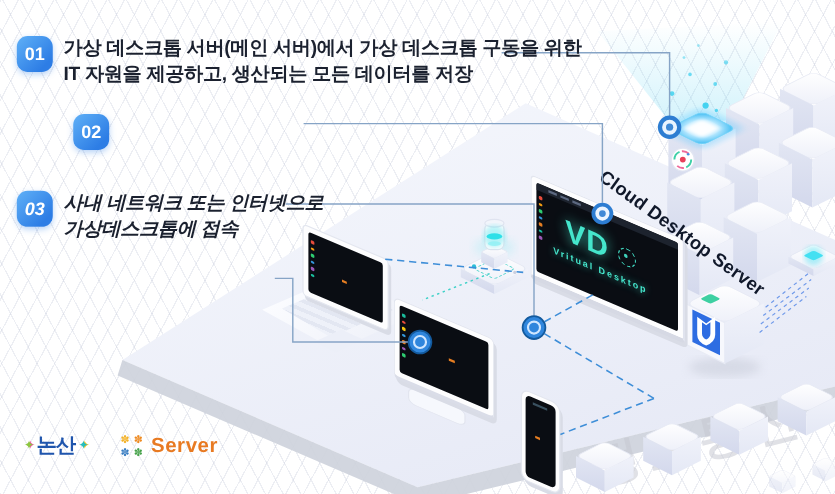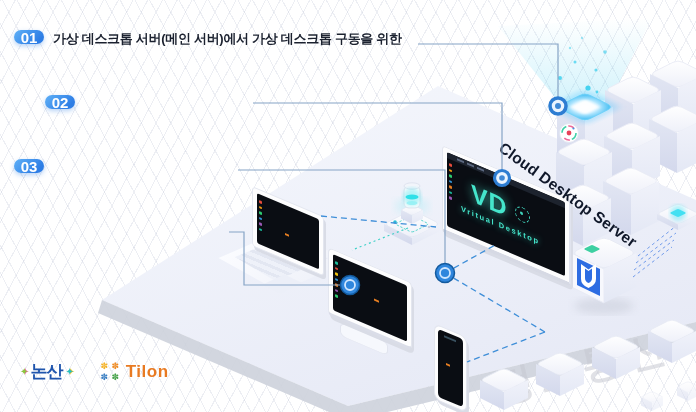--- a/index.html
+++ b/index.html
@@ -11,27 +11,27 @@
   .gridbg{
     position:absolute;inset:0;
     background:
       repeating-linear-gradient(62deg, rgba(190,196,214,.28) 0 1px, transparent 1px 13px),
       repeating-linear-gradient(118deg, rgba(190,196,214,.28) 0 1px, transparent 1px 13px);
   }
   svg{position:absolute;left:0;top:0;}
   
   .item{position:absolute;display:flex;gap:9px;align-items:flex-start;}
   .badge{
-    width:30px;height:14px;border-radius:9px;flex:0 0 30px;
+    width:30px;height:30px;border-radius:9px;flex:0 0 30px;
     background:linear-gradient(135deg,#5fb0f7 0%,#2d7de5 80%);
     color:#fff;font-size:15px;font-weight:800;
     display:flex;align-items:center;justify-content:center;
     box-shadow:0 2px 5px rgba(45,125,229,.35);
   }
-  .item-text{font-size:13px;font-weight:600;color:#1b212f;line-height:1.36;letter-spacing:-0.3px;white-space:nowrap;}
+  .item-text{font-size:16px;font-weight:600;color:#1b212f;line-height:1.36;letter-spacing:-0.3px;white-space:nowrap;}
   .single .item-text{margin-top:7px;}
   
   .frame{position:absolute;background:#fdfdfe;border:1px solid #e3e6ef;box-shadow:2px 3px 0 #d9dce6;}
   .skew{transform:skewY(23deg);transform-origin:top left;}
   .screen{position:absolute;inset:4px;background:#0a0d13;border-radius:2px;overflow:hidden;}
   .screen .wall{position:absolute;right:-12px;bottom:-12px;width:75%;height:80%;
     background:
       radial-gradient(55% 55% at 70% 75%, #7e9abc 0%, #54748zz 0%, #54749b 30%, #2d4a6e 55%, rgba(20,35,55,0) 75%),
       radial-gradient(40% 40% at 35% 95%, #3c5c82 0%, rgba(20,35,55,0) 70%);
     filter:blur(1px);}
@@ -388,40 +388,45 @@
     <g>
       <circle cx="350" cy="285" r="9.5" fill="#2f86dd" stroke="#135a9e" stroke-width="1.5"></circle>
       <circle cx="350" cy="285" r="5" fill="none" stroke="#cfe6ff" stroke-width="1.8"></circle>
     </g>
   </svg>
 
   <div class="item" style="left:14px;top:30px;">
     <div class="badge">01</div>
     <div class="item-text">
       <div>가상 데스크톱 서버(메인 서버)에서 가상 데스크톱 구동을 위한</div>
-    </div>
-  </div>
-  <div class="item" style="left:14px;top:95px;padding-left:31px;">
+      <div>IT 자원을 제공하고, 생산되는 모든 데이터를 저장</div>
+    </div>
+  </div>
+  <div class="item" style="left:30px;top:95px;padding-left:31px;">
     <div class="badge">02</div>
     <div class="item-text">
     </div>
   </div>
-  <div class="item" style="left:14px;top:159px;">
+  <div class="item" style="left:14px;top:159px;font-style:italic;">
     <div class="badge">03</div>
+    <div class="item-text">
+      <div>사내 네트워크 또는 인터넷으로</div>
+      <div>가상데스크톱에 접속</div>
+    </div>
   </div>
 
   <div class="logos">
     <div class="nonsan">
       <span class="spark" style="color:#8cc63f;text-shadow:1px 0 #ef5ba1;">✦</span>
       <span>논산</span>
       <span class="spark" style="color:#27bdbe;text-shadow:1px 0 #f7c31e;">✦</span>
     </div>
     <div class="tilon">
       <span class="petals">
         <b style="color:#f3b229">✽</b>
           <b style="color:#ef8b22">✽</b>
           <b style="color:#3a7ec2">✽</b>
           <b style="color:#46a24a">✽</b>
       </span>
-      <span class="tilontext">Tilon</span>
+      <span class="tilontext">Server</span>
     </div>
   </div>
 </div>
 
 </body></html>

